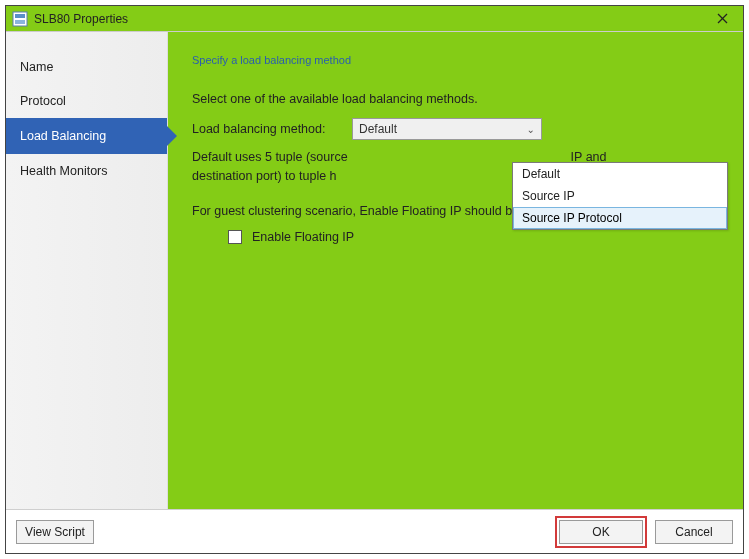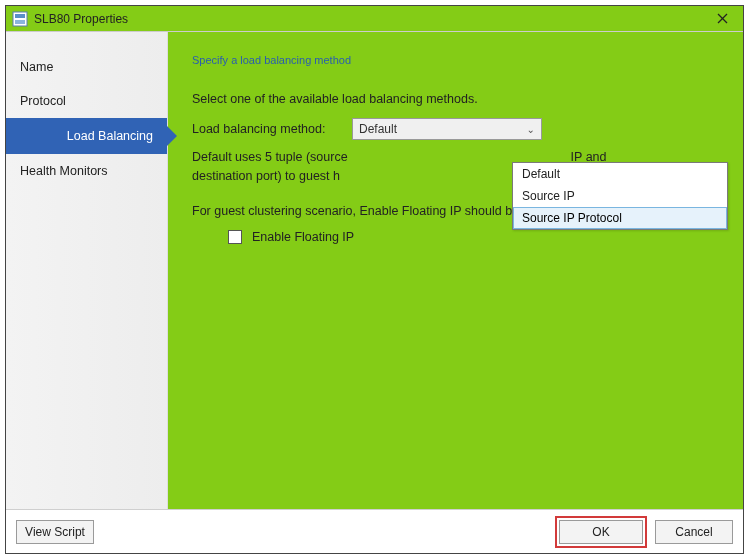--- a/index.html
+++ b/index.html
@@ -44,21 +44,20 @@
       font-size: 12.5px;
       color: #222;
       padding: 10px 14px;
       cursor: pointer;
     }
     .nav-item.active {
       background: #3063b5;
       color: #fff;
       position: relative;
       padding: 11px 14px;
-      text-align: right;
     }
     .nav-item.active::after {
       content: "";
       position: absolute;
       right: -10px; top: 50%;
       transform: translateY(-50%);
       width: 0; height: 0;
       border-top: 10px solid transparent;
       border-bottom: 10px solid transparent;
       border-left: 10px solid #3063b5;
@@ -182,21 +181,21 @@
         <div class="combo">
           <span>Default</span>
           <span class="chev">⌄</span>
         </div>
       </div>
 
       <div class="row" style="line-height:1.5;">
         <span>Default uses 5 tuple (source</span>
         <span style="display:inline-block; width:216px;"></span>
         <span>IP and</span><br>
-        <span>destination port) to guest h</span>
+        <span>destination port) to tuple h</span>
       </div>
 
       <div class="row" style="margin-top:18px;">For guest clustering scenario, Enable Floating IP should be set.</div>
 
       <div class="checkbox-row">
         <span class="checkbox"></span>
         <span>Enable Floating IP</span>
       </div>
 
       <div class="dropdown">

